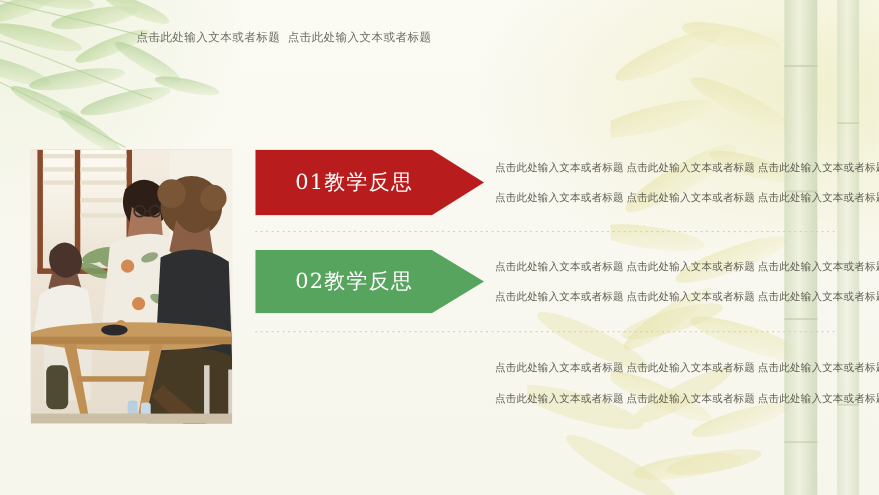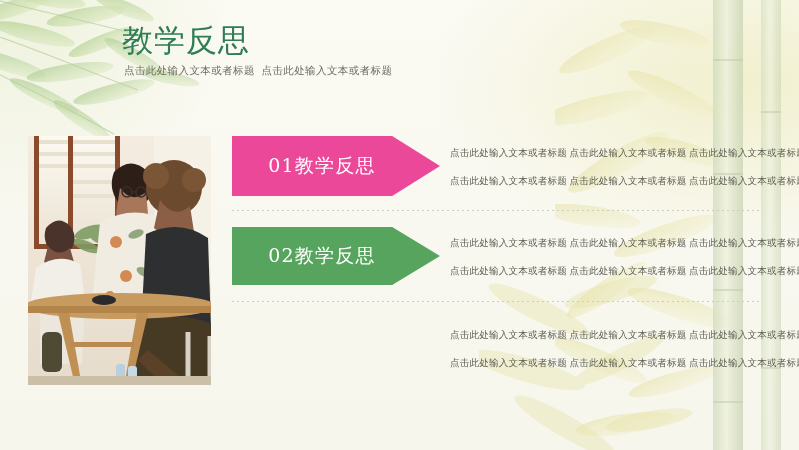--- a/index.html
+++ b/index.html
@@ -237,21 +237,20 @@
         <ellipse cx="132" cy="42" rx="48" ry="10" transform="rotate(-16 132 42)"></ellipse>
         <ellipse cx="48" cy="120" rx="60" ry="12" transform="rotate(16 48 120)"></ellipse>
         <ellipse cx="140" cy="110" rx="52" ry="10" transform="rotate(-28 140 110)"></ellipse>
         <ellipse cx="86" cy="176" rx="58" ry="11" transform="rotate(30 86 176)"></ellipse>
         <ellipse cx="170" cy="170" rx="44" ry="9" transform="rotate(-10 170 170)"></ellipse>
       </g>
     </svg>
   </div>
 
   <div class="header">
-    <h1 class="page-title">教学反思</h1>
     <p class="page-subtitle">点击此处输入文本或者标题 点击此处输入文本或者标题</p>
   </div>
 
   <div class="photo-frame">
     <svg width="183" height="249" viewBox="0 0 183 249">
       <defs>
         <linearGradient id="wall" x1="0" y1="0" x2="0" y2="1">
           <stop offset="0%" stop-color="#f4ece0"></stop>
           <stop offset="100%" stop-color="#e6dccc"></stop>
         </linearGradient>
@@ -343,21 +342,21 @@
       <g stroke="#d7d2c5" stroke-width="5" fill="none">
         <path d="M160 196 v46"></path>
           <path d="M182 200 v42"></path>
       </g>
 
       <rect x="0" y="240" width="183" height="9" fill="#cbbfa7"></rect>
     </svg>
   </div>
 
   <div class="row row-1">
-    <div class="banner" style="background:#ec4899">
+    <div class="banner" style="background:#b91c1c">
       <span class="banner-label">01教学反思</span>
     </div>
     <div class="row-text">
       <p>点击此处输入文本或者标题 点击此处输入文本或者标题 点击此处输入文本或者标题</p>
       <p>点击此处输入文本或者标题 点击此处输入文本或者标题 点击此处输入文本或者标题</p>
     </div>
   </div>
 
   <div class="divider divider-1"></div>
 

